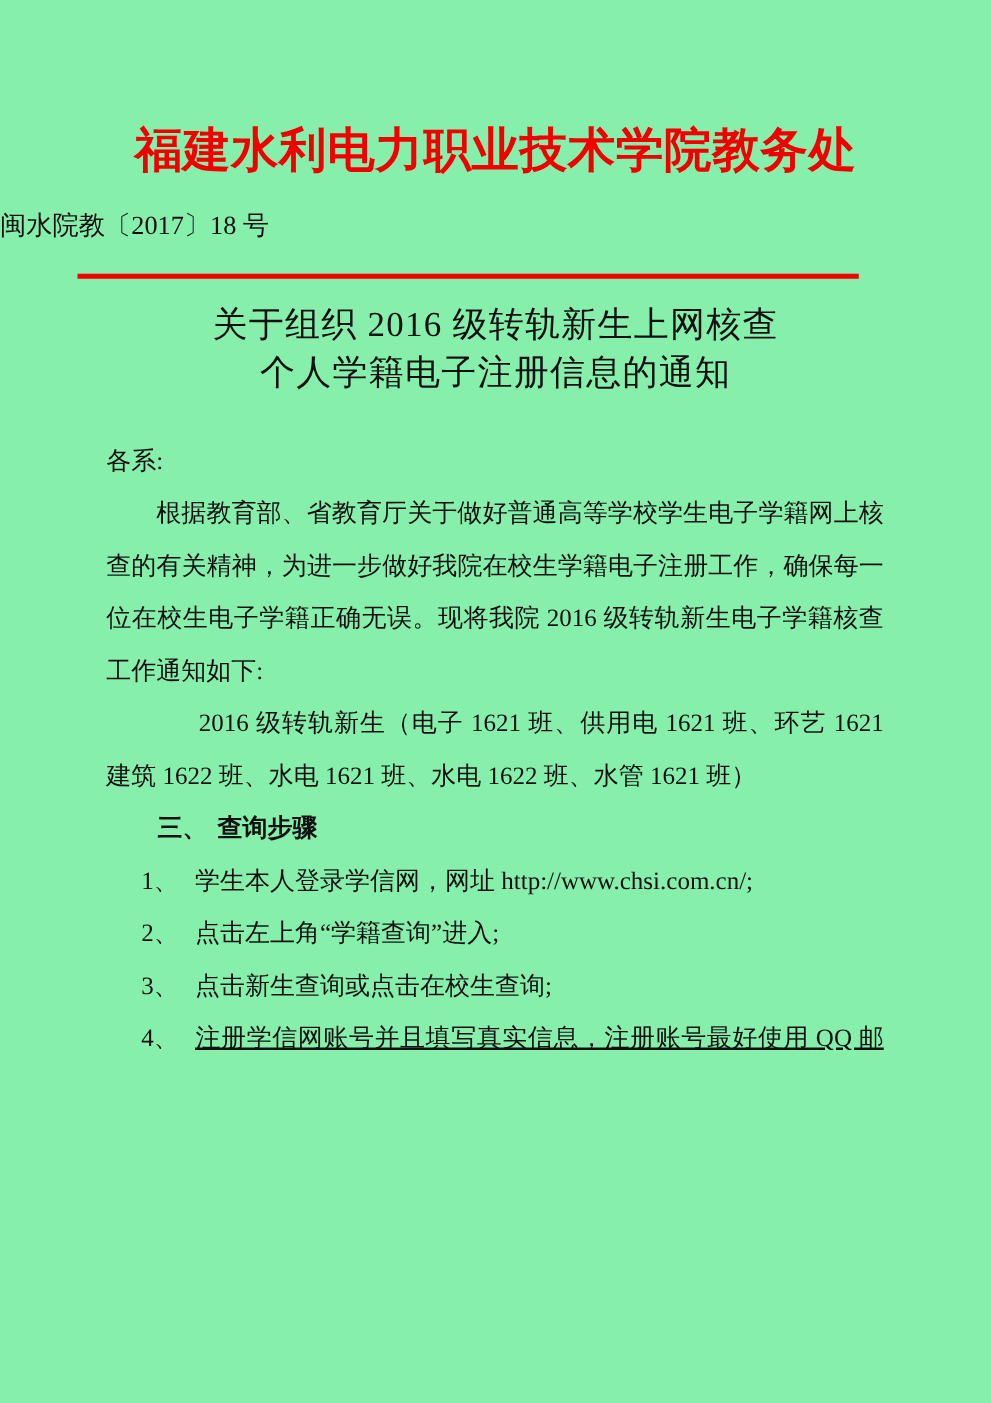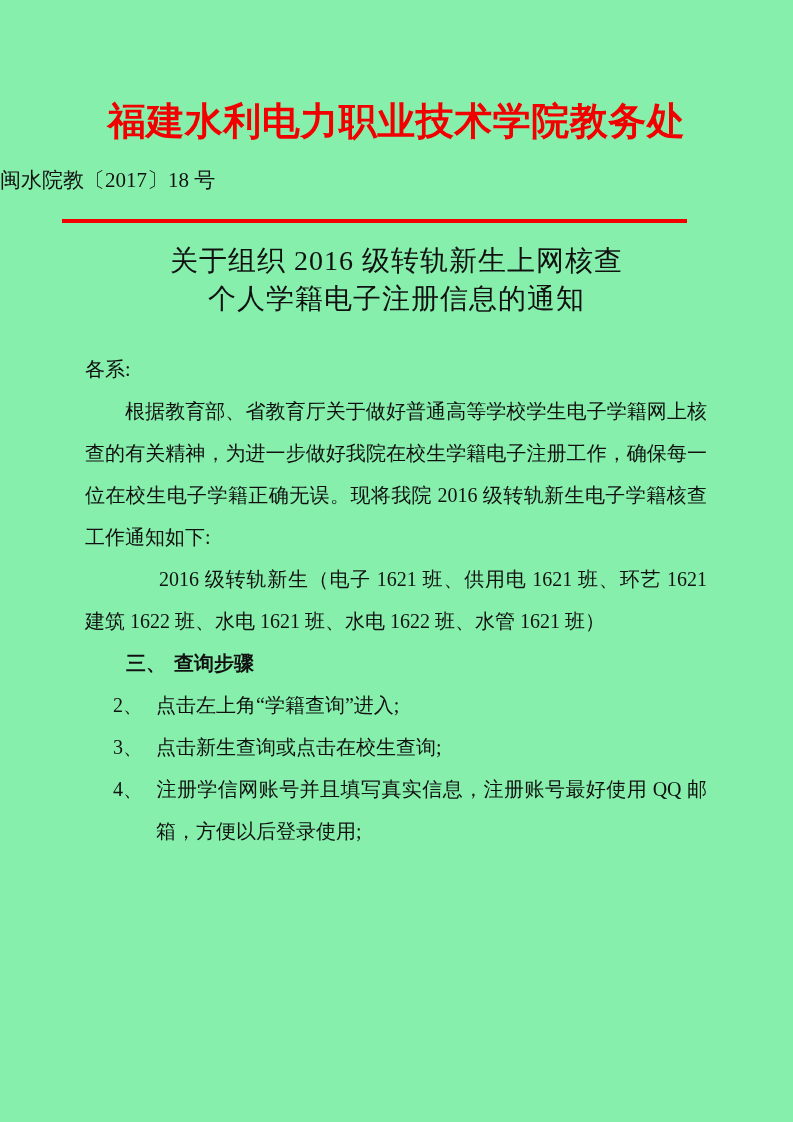--- a/index.html
+++ b/index.html
@@ -84,19 +84,19 @@
 
   <div class="body">
       <div class="line"><span>各系:</span></div>
       <div class="line just" style="padding-left: 40px;"><span>根据教育部、省教育厅关于做好普通高等学校学生电子学籍网上核</span></div>
       <div class="line just"><span>查的有关精神，为进一步做好我院在校生学籍电子注册工作，确保每一</span></div>
       <div class="line just"><span>位在校生电子学籍正确无误。现将我院 2016 级转轨新生电子学籍核查</span></div>
       <div class="line"><span>工作通知如下:</span></div>
       <div class="line just" style="padding-left: 74px;"><span>2016 级转轨新生（电子 1621 班、供用电 1621 班、环艺 1621</span></div>
       <div class="line"><span>建筑 1622 班、水电 1621 班、水电 1622 班、水管 1621 班）</span></div>
       <div class="line" style="padding-left: 41px;"><span class="num b" style="margin-right: 8px;">三、</span><span class="b">查询步骤</span></div>
+      <div class="line" style="padding-left: 28px;"><span class="num" style="margin-right: 13px;">1、</span><span>学生本人登录学信网，网址 http://www.chsi.com.cn/;</span></div>
       <div class="line" style="padding-left: 28px;"><span class="num" style="margin-right: 13px;">2、</span><span>点击左上角“学籍查询”进入;</span></div>
       <div class="line" style="padding-left: 28px;"><span class="num" style="margin-right: 13px;">3、</span><span>点击新生查询或点击在校生查询;</span></div>
-      <div class="line just" style="padding-left: 28px;"><span class="num" style="margin-right: 13px;">4、</span><span>注册学信网账号并且填写真实信息，注册账号最好使用 QQ 邮</span></div>
-      <div class="line" style="padding-left: 71px;"><span>箱，方便以后登录使用;</span></div>
+      <div class="line just" style="padding-left: 28px; text-decoration: underline;"><span class="num" style="margin-right: 13px;">4、</span><span>注册学信网账号并且填写真实信息，注册账号最好使用 QQ 邮</span></div>
     </div>
 
 </div>
 
 </body></html>

